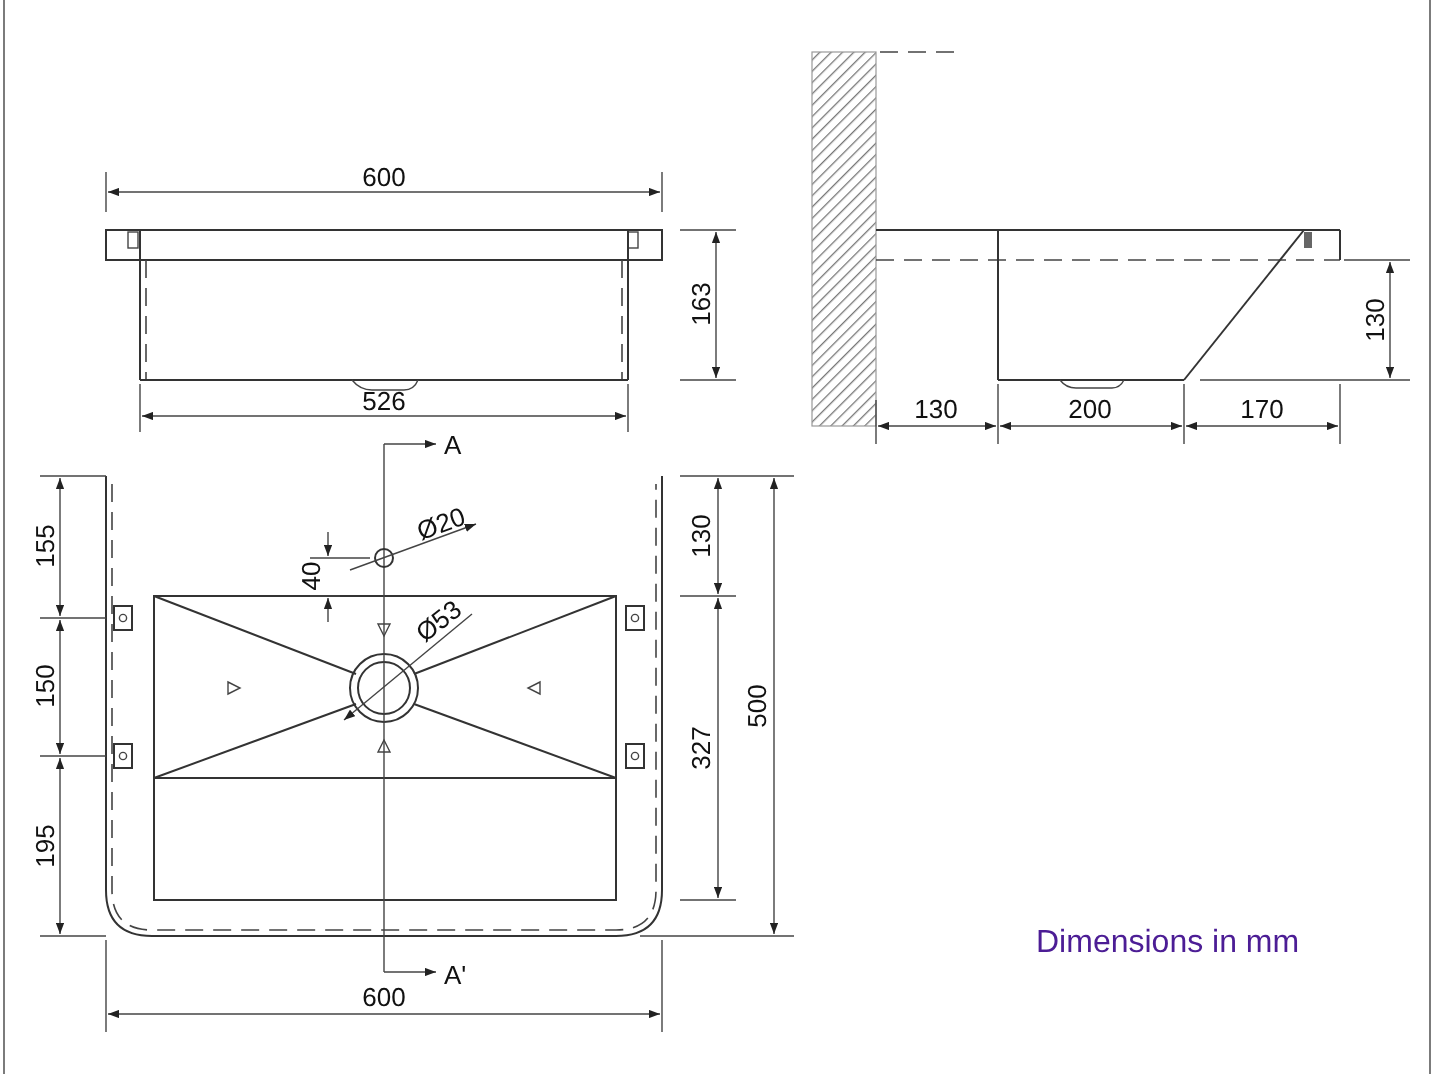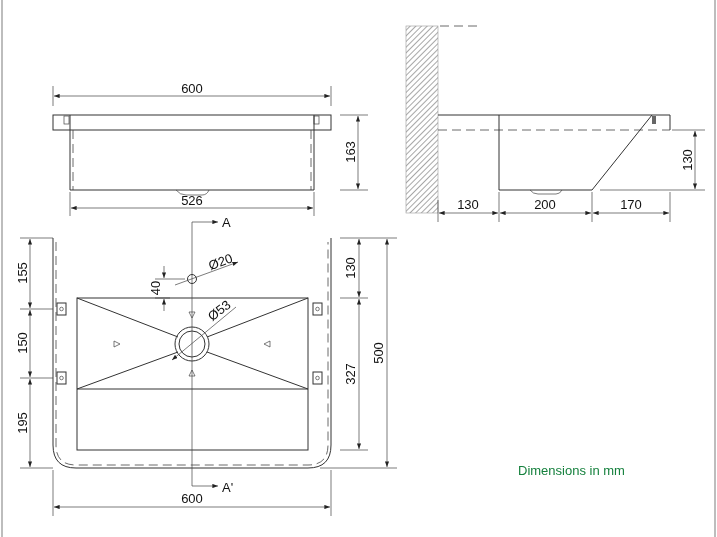--- a/index.html
+++ b/index.html
@@ -2,21 +2,21 @@
 <html><head>
 <meta charset="utf-8">
 <style>
   html,body{margin:0;padding:0;background:#fff;}
   body{width:717px;height:537px;overflow:hidden;position:relative;font-family:"Liberation Sans",sans-serif;}
   svg{position:absolute;left:0;top:0;}
   .ln{stroke:#333;stroke-width:1;fill:none;}
   .thin{stroke:#444;stroke-width:0.7;fill:none;}
   .dash{stroke:#444;stroke-width:0.8;fill:none;stroke-dasharray:9 5;}
   .t{font-family:"Liberation Sans",sans-serif;font-size:13px;fill:#111;}
-  .note{position:absolute;left:518px;top:463px;font-size:13px;color:#15803d;font-family:"Liberation Sans",sans-serif;}
+  .note{position:absolute;left:518px;top:463px;font-size:16px;color:#4c1d95;font-family:"Liberation Sans",sans-serif;}
 </style>
 </head>
 <body>
 
 <svg width="717" height="537" viewBox="0 0 717 537">
   <defs>
     <marker id="ar" markerWidth="8" markerHeight="6" refX="8" refY="3" orient="auto-start-reverse">
       <path d="M0,0 L8,3 L0,6 z" fill="#222"></path>
     </marker>
     <pattern id="hatch" width="4" height="4" patternUnits="userSpaceOnUse" patternTransform="rotate(45)">

